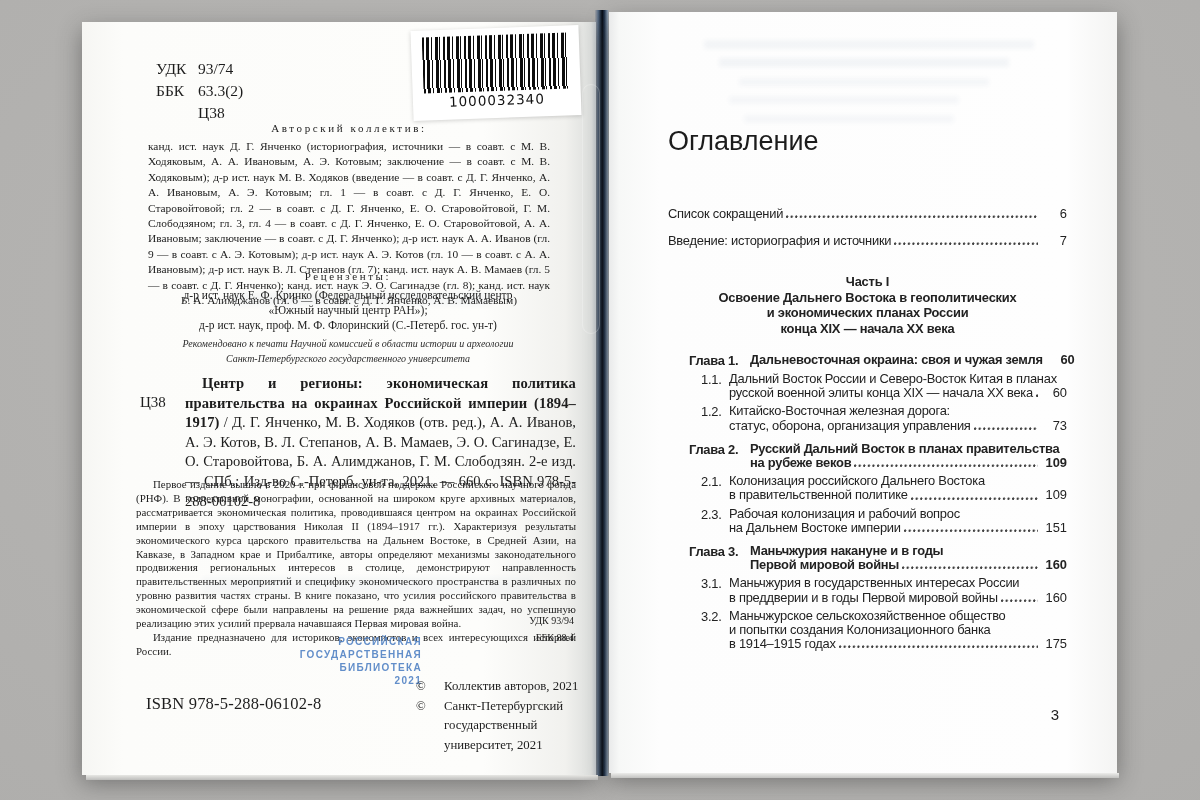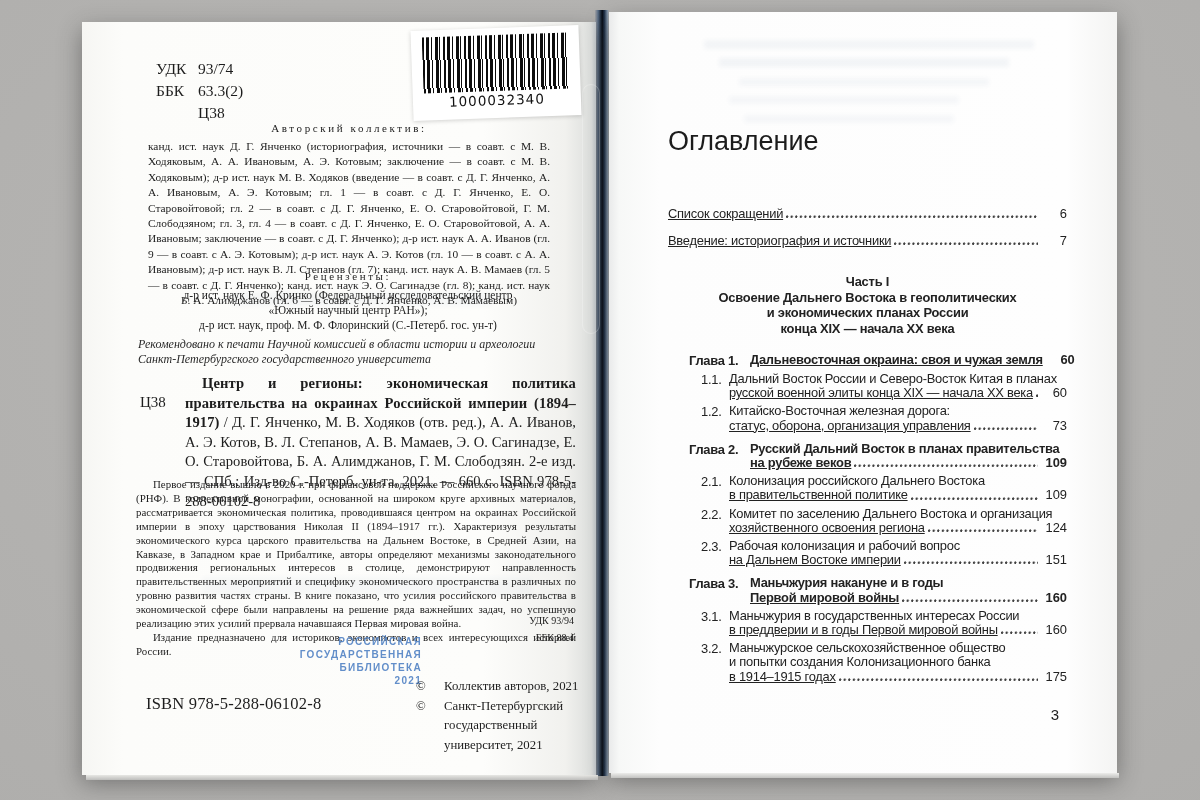--- a/index.html
+++ b/index.html
@@ -68,22 +68,22 @@
 
   .authors-head { position:absolute; left:66px; width:402px; top:100px; text-align:center;
     font-size:11px; letter-spacing:2.6px; }
   .authors-par { position:absolute; left:66px; width:402px; top:117px;
     font-size:11.4px; line-height:15.4px; text-align:justify; text-align-last:center; }
 
   .reviewers { position:absolute; left:46px; width:440px; top:247px; text-align:center;
     font-size:11.5px; line-height:15px; }
   .reviewers-head { letter-spacing:2.6px; font-size:11px; margin-bottom:4px; }
 
-  .recommendation { position:absolute; left:56px; width:420px; top:315px; 
-    font-style:italic; font-size:12px; line-height:14.5px; color:#2a2a2a; }
+  .recommendation { position:absolute; left:56px; width:420px; top:315px; text-align:center;
+    font-style:italic; font-size:10px; line-height:14.5px; color:#2a2a2a; }
 
   .biblio { position:absolute; left:56px; right:20px; top:352px; }
   .biblio-code { position:absolute; left:2px; top:20px; font-size:15px; }
   .biblio-text { margin-left:47px; font-size:14.6px; line-height:19.6px; text-align:justify; text-indent:17px; }
   .biblio-text b { letter-spacing:0.1px; }
 
   .annotation { position:absolute; left:54px; right:20px; top:456px;
     font-size:10.9px; line-height:13.9px; text-align:justify; }
   .annotation p { text-indent:17px; }
 
@@ -115,21 +115,21 @@
 
   .toc-entry { display:flex; font-size:12.9px; letter-spacing:-0.25px; }
   .toc-main .toc-entry.section { margin-top:4px; }
   .toc-main .toc-entry.chapter { margin-top:9px; font-weight:bold;padding-left:21px; }
   .toc-main > .toc-entry:first-child { margin-top:0; }
   .toc-num { flex:none; width:61px; }
   .toc-entry.section .toc-num { padding-left:33px; }
   .toc-body { flex:1; min-width:0; }
   .toc-line { line-height:14.2px; white-space:nowrap; }
   .toc-last { display:flex; align-items:baseline; }
-  .toc-text { flex:none;text-decoration:underline; }
+  .toc-text { flex:none; }
   .toc-dots { flex:1; align-self:flex-end; height:5px; margin:0 3px 2px 3px; min-width:0;
     background-image: radial-gradient(circle at 1.1px 2.6px, #3d3d3d 1.02px, transparent 1.35px);
     background-size:4.6px 5px; background-repeat:repeat-x; }
   .toc-page { flex:none; min-width:26px; text-align:right; letter-spacing:0; }
 
   .pr-pageno { position:absolute; right:58px; bottom:50px; font-size:15px; color:#1e1e1e; }
 </style>
 </head>
 <body>
 
@@ -295,31 +295,20 @@
             <div class="toc-body">
               <div class="toc-line">Колонизация российского Дальнего Востока</div>
               <div class="toc-line toc-last">
                 <div class="toc-text" style="display: inline;">в правительственной политике</div>
                 <div class="toc-dots"></div>
                 <div class="toc-page">109</div>
               </div>
             </div>
           </div>
           <div class="toc-entry section">
-            <div class="toc-num">2.2.</div>
-            <div class="toc-body">
-              <div class="toc-line">Комитет по заселению Дальнего Востока и организация</div>
-              <div class="toc-line toc-last">
-                <div class="toc-text" style="display: inline;">хозяйственного освоения региона</div>
-                <div class="toc-dots"></div>
-                <div class="toc-page">124</div>
-              </div>
-            </div>
-          </div>
-          <div class="toc-entry section">
             <div class="toc-num">2.3.</div>
             <div class="toc-body">
               <div class="toc-line">Рабочая колонизация и рабочий вопрос</div>
               <div class="toc-line toc-last">
                 <div class="toc-text" style="display: inline;">на Дальнем Востоке империи</div>
                 <div class="toc-dots"></div>
                 <div class="toc-page">151</div>
               </div>
             </div>
           </div>

